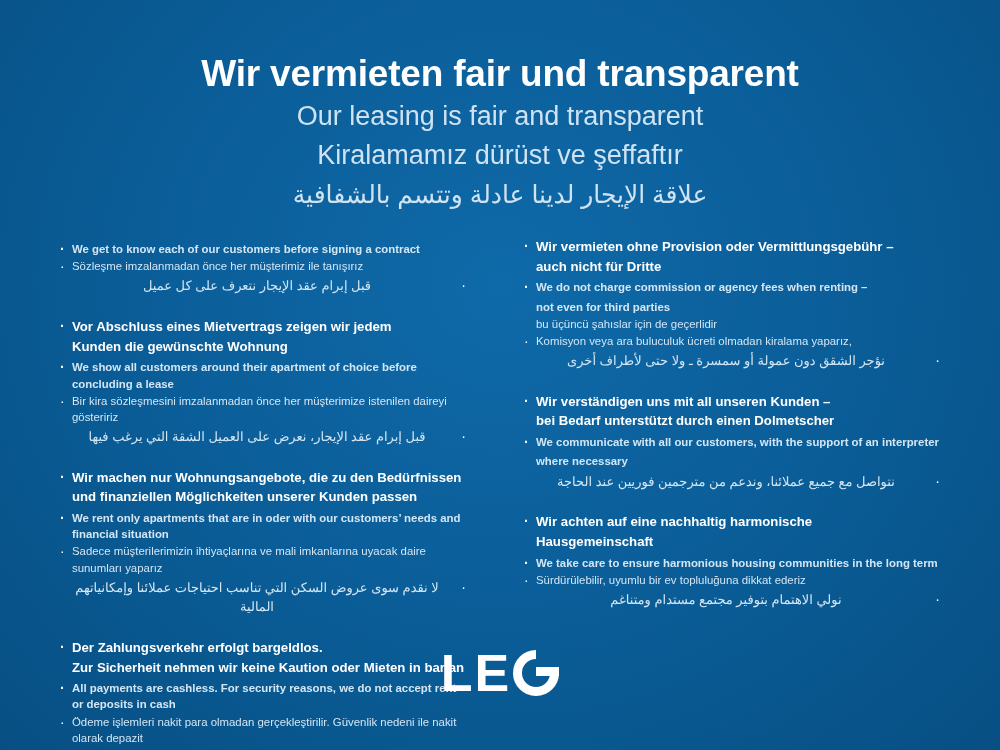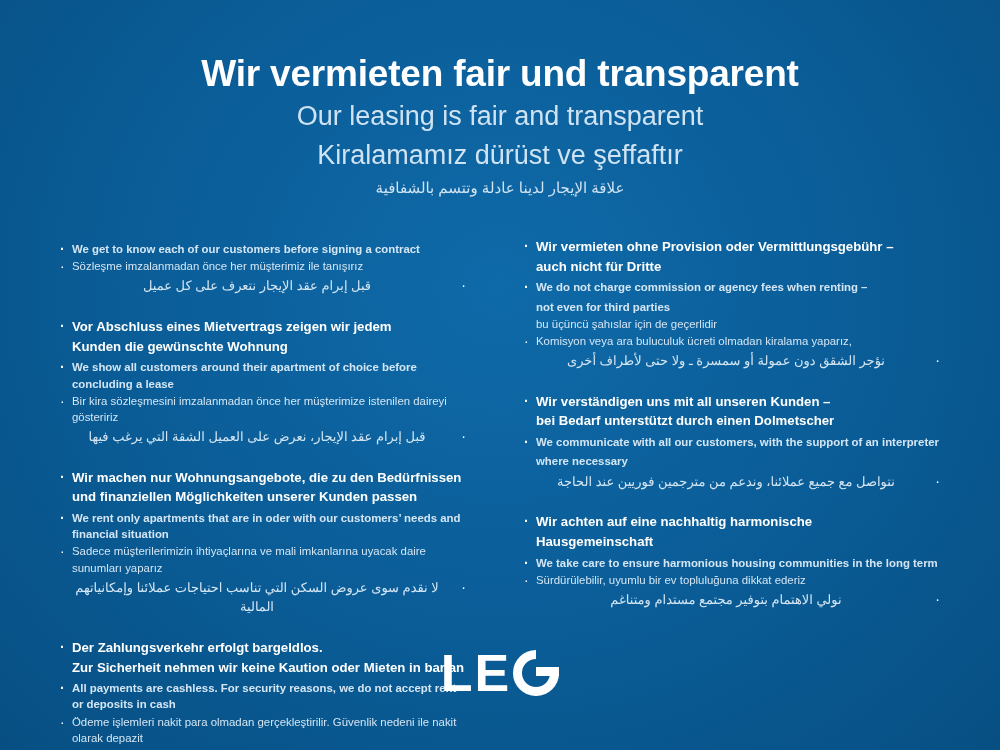--- a/index.html
+++ b/index.html
@@ -39,21 +39,21 @@
     line-height: 1.5;
     color: #cfe3f2;
   }
   .h-tr {
     font-size: 27px;
     font-weight: normal;
     line-height: 1.45;
     color: #cfe3f2;
   }
   .h-ar {
-    font-size: 15px;
+    font-size: 25px;
     font-weight: normal;
     line-height: 1.4;
     color: #cfe3f2;
     direction: rtl;
     margin-top: 2px;
   }
 
   
   .columns {
     position: absolute;

